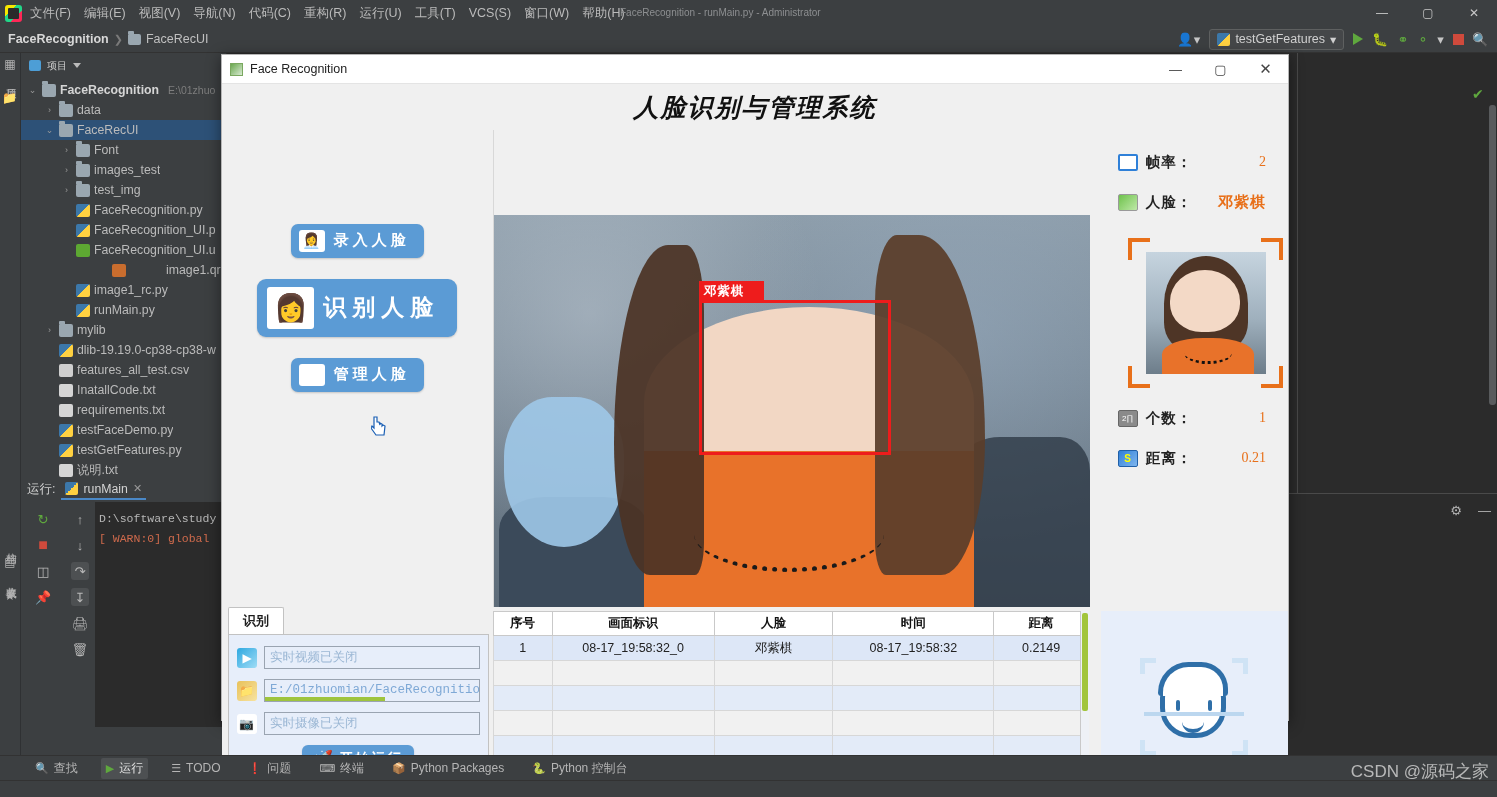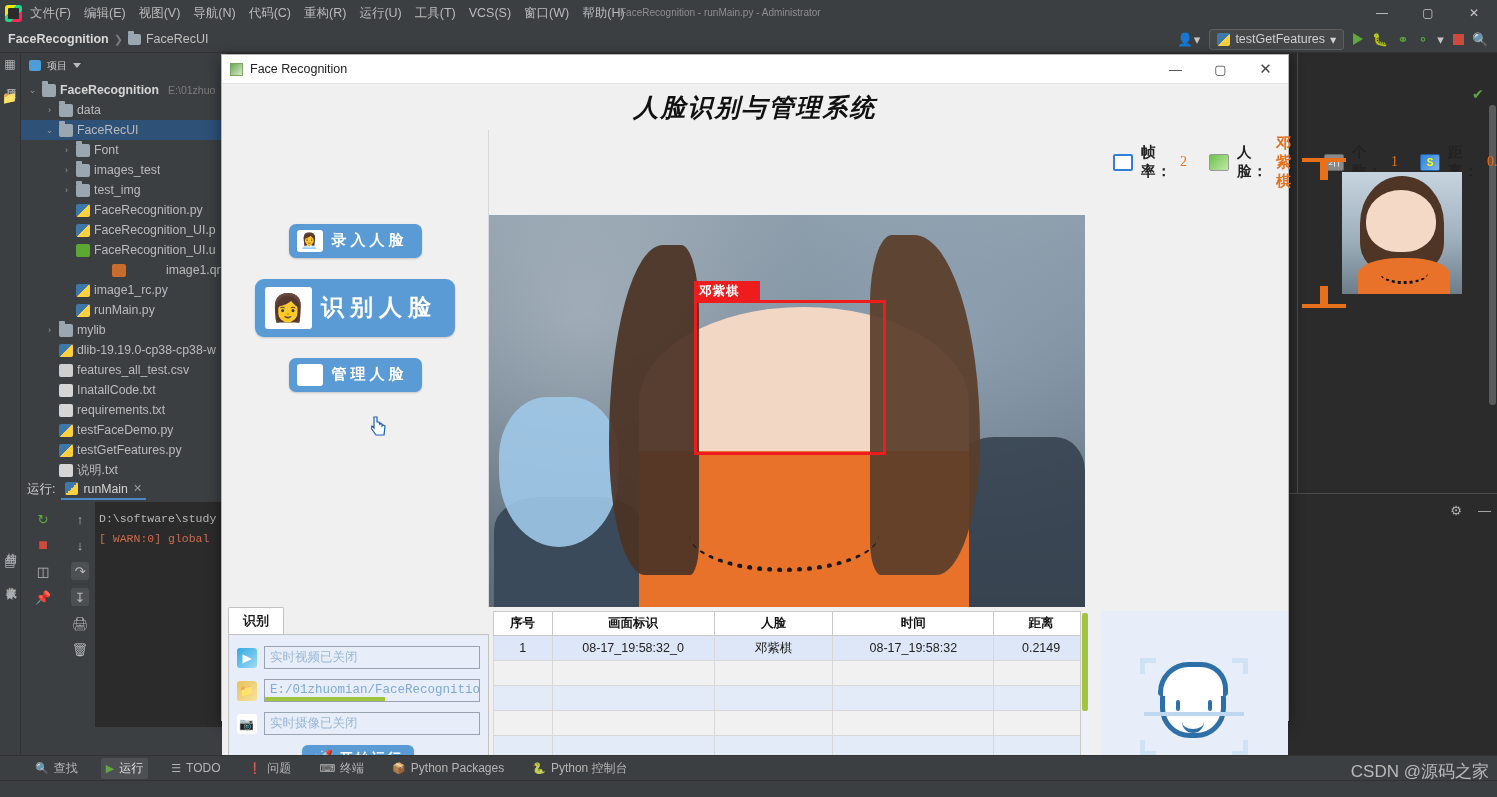--- a/index.html
+++ b/index.html
@@ -233,21 +233,21 @@
   }
   .face-label {
     position: absolute; left: -3px; top: -22px; background: #ee1c1c; color: #fff;
     font-size: 12.5px; font-weight: bold; padding: 2px 20px 2px 5px; letter-spacing: 1px;
     white-space: nowrap;
   }
   .necklace { position:absolute; left:200px; bottom:35px; width:190px; height:75px; border-bottom:5px dotted #1a1a1a; border-radius:0 0 50% 50%; }
 
   .pane-right {
     width: 193px; background: #f0f0f0; padding: 12px 0 0 18px;
-    display: flex; 
+    display: flex; flex-direction: column;
   }
   .stat-row { display: flex; align-items: center; gap: 8px; height: 40px; }
   .stat-ic { width: 20px; height: 17px; flex: none; border-radius: 2px; }
   .stat-ic.mon { border: 2px solid #2f80d8; border-radius: 2px; background:#fff;}
   .stat-ic.face { background: linear-gradient(135deg,#6ec24c,#bfe9a8); border:1px solid #999;}
   .stat-ic.cnt { background: #8a8a8a; border:1px solid #666; color:#fff; font-size:8px; display:flex;align-items:center;justify-content:center;}
   .stat-ic.dist { background: linear-gradient(135deg,#2f80d8,#7fb6ee); border:1px solid #2060a8; color:#ff0; font-size:10px; font-weight:bold; display:flex;align-items:center;justify-content:center;}
   .stat-lab {
     font-family: "Liberation Serif","DejaVu Serif",serif; font-weight: bold;
     font-size: 14.5px; color: #222; letter-spacing: 1px;

